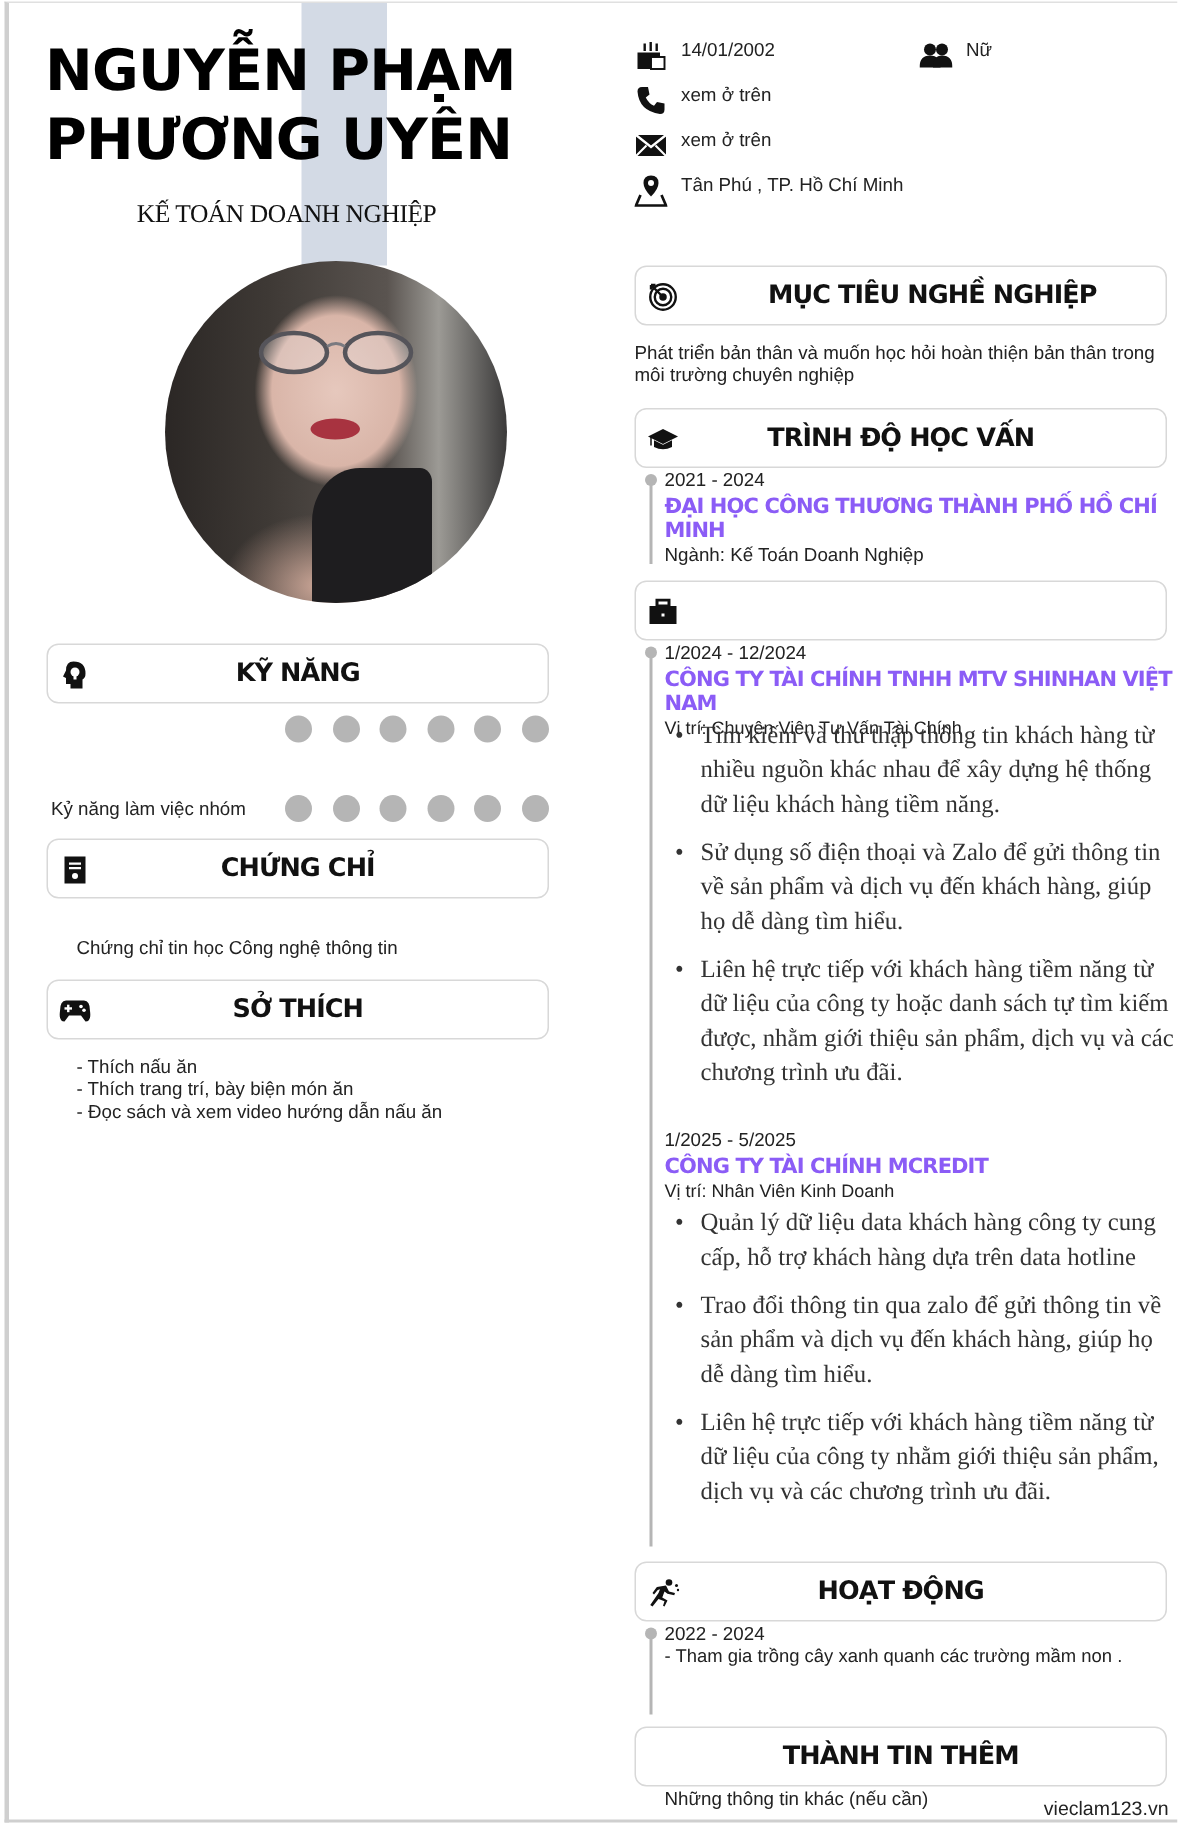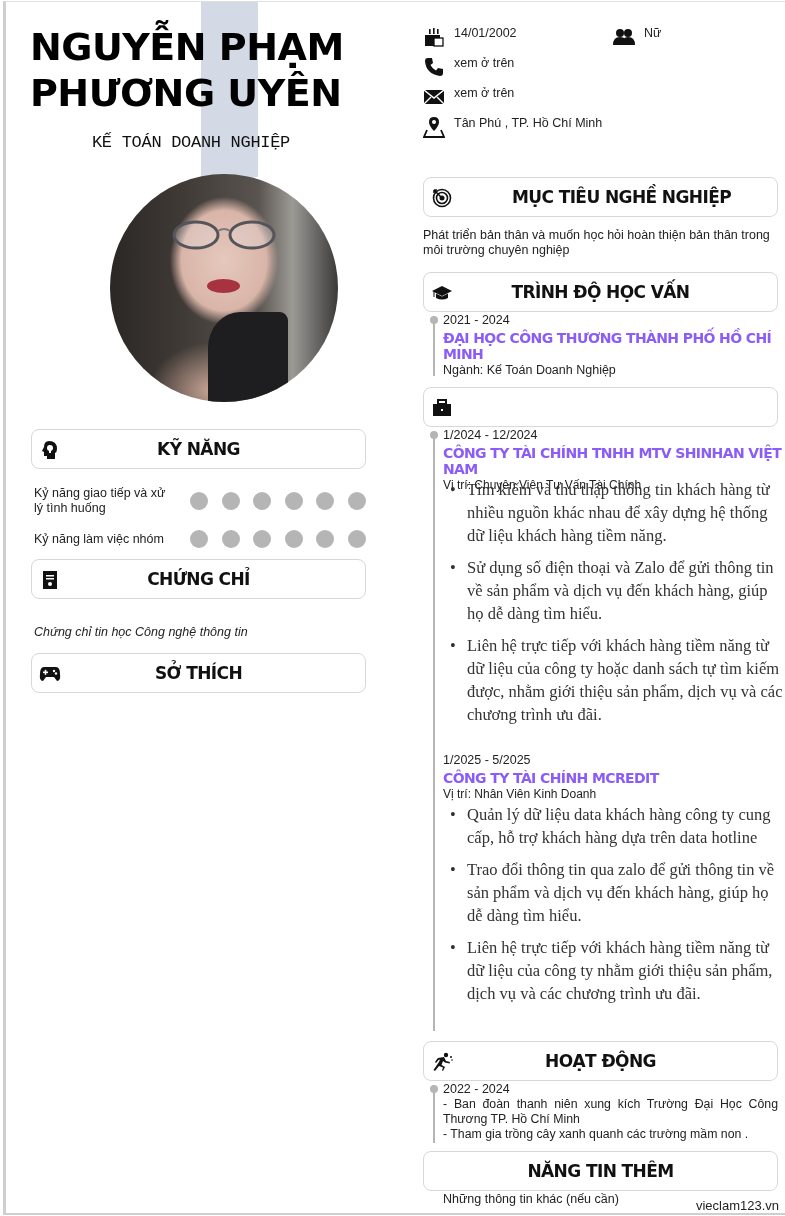--- a/index.html
+++ b/index.html
@@ -4,21 +4,21 @@
 <style>
   * { box-sizing: border-box; margin: 0; padding: 0; }
   html, body { width: 785px; height: 1216px; overflow: hidden; background: #fff; }
   body { font-family: "Liberation Sans", sans-serif; color: #111; position: relative; }
   .page { position: absolute; left: 3px; top: 1px; width: 782px; height: 1214px; background: #fff;
           border-left: 3px solid #cfcfcf; border-bottom: 2px solid #cfcfcf; border-top: 1px solid #e0e0e0; }
   .accent-bar { position: absolute; left: 195px; top: 0; width: 57px; height: 175px; background: #d3dae5; }
   .name { position: absolute; left: 24px; top: 22px; width: 380px; font-family: "DejaVu Sans", sans-serif;
           font-weight: bold; font-size: 38px; line-height: 46px; color: #000; letter-spacing: -0.5px; }
   .job-title { position: absolute; left: 30px; top: 131px; width: 310px; text-align: center;
-               font-family: Liberation Mono, monospace; font-size: 17px; color: #111; letter-spacing: -0.3px; }
+               font-family: Liberation Serif, serif; font-size: 17px; color: #111; letter-spacing: -0.3px; }
   .avatar { position: absolute; left: 104px; top: 172px; width: 228px; height: 228px; border-radius: 50%;
             overflow: hidden;
             background: radial-gradient(ellipse 34% 40% at 50% 38%, #e6c8bd 0%, #d9b5a8 55%, transparent 70%),
                         radial-gradient(ellipse 40% 30% at 45% 95%, #caa596 0%, transparent 70%),
                         linear-gradient(90deg, #2b2725 0%, #3e3935 30%, #5a5450 65%, #9c9a95 80%, #3b3a3a 100%); }
   .avatar .glasses { position: absolute; left: 62px; top: 45px; width: 105px; height: 32px; }
   .avatar .lips { position: absolute; left: 97px; top: 105px; width: 33px; height: 14px; border-radius: 50%; background: #a83340; }
   .avatar .top { position: absolute; right: 50px; bottom: 0; width: 80px; height: 90px; background: #1e1d1f; border-radius: 40% 10% 0 0; }
 
   .sec-head { position: absolute; height: 40px; border: 1px solid #d8d8d8; border-radius: 8px; background: #fff;
@@ -122,21 +122,20 @@
     <span class="ico">
       <svg width="20" height="20" viewBox="0 0 20 20">
           <path d="M9 1 Q17 1 17 9 Q17 12 15 13 L15 19 L7 19 L7 16 L4 16 L4 12 L2 11 L4 7 Q4 1 9 1Z" fill="#111"></path>
           <circle cx="10" cy="8" r="3" fill="#fff"></circle>
           <rect x="9" y="10" width="2" height="3" fill="#fff"></rect>
         </svg>
     </span>
     <span class="title">KỸ NĂNG</span>
   </div>
   <div class="skill-row" style="top:484px;">
-    <span class="lbl">Kỷ năng giao tiếp và xử lý tình huống</span>
     <div class="dots">
       <span class="dot"></span>
         <span class="dot"></span>
         <span class="dot"></span>
         <span class="dot"></span>
         <span class="dot"></span>
         <span class="dot"></span>
     </div>
   </div>
   <div class="skill-row" style="top:528px;">
@@ -155,34 +154,39 @@
     <span class="ico">
       <svg width="18" height="20" viewBox="0 0 18 20">
           <rect x="2" y="1" width="14" height="18" fill="#111"></rect>
           <rect x="5" y="5" width="8" height="1.5" fill="#fff"></rect>
           <rect x="5" y="8" width="8" height="1.5" fill="#fff"></rect>
           <circle cx="9" cy="14" r="2" fill="#fff"></circle>
         </svg>
     </span>
     <span class="title">CHỨNG CHỈ</span>
   </div>
-  <div class="small" style="position:absolute; left:28px; top:623px;font-style:italic;">Chứng chỉ tin học Công nghệ thông tin</div>
+  <div class="small" style="position:absolute; left:45px; top:623px;">Chứng chỉ tin học Công nghệ thông tin</div>
 
   <div class="sec-head" style="left:25px; top:651px; width:335px;">
     <span class="ico">
       <svg width="22" height="16" viewBox="0 0 22 16">
           <path d="M5 1 L17 1 Q21 1 21 8 Q22 15 18 15 L15 11 L7 11 L4 15 Q0 15 1 8 Q1 1 5 1Z" fill="#111"></path>
           <rect x="4" y="5.5" width="5" height="1.6" fill="#fff"></rect>
           <rect x="5.7" y="3.8" width="1.6" height="5" fill="#fff"></rect>
           <circle cx="15" cy="5" r="1.2" fill="#fff"></circle>
           <circle cx="17" cy="7.5" r="1.2" fill="#fff"></circle>
         </svg>
     </span>
     <span class="title">SỞ THÍCH</span>
   </div>
+  <div class="small" style="position:absolute; left:45px; top:702px;">
+    <div>- Thích nấu ăn</div>
+    <div>- Thích trang trí, bày biện món ăn</div>
+    <div>- Đọc sách và xem video hướng dẫn nấu ăn</div>
+  </div>
 
   <div class="sec-head" style="left:417px; top:175px; width:355px;padding-left:42px;">
     <span class="ico">
       <svg width="20" height="20" viewBox="0 0 20 20">
           <circle cx="10" cy="10" r="8.5" fill="none" stroke="#111" stroke-width="1.6"></circle>
           <circle cx="10" cy="10" r="5.5" fill="none" stroke="#111" stroke-width="1.6"></circle>
           <circle cx="10" cy="10" r="2.5" fill="#111"></circle>
           <path d="M10 10 L2 2 M2 2 L2 5 M2 2 L5 2" stroke="#111" stroke-width="1.6"></path>
         </svg>
     </span>
@@ -250,23 +254,22 @@
           <circle cx="20" cy="5" r="1" fill="#111"></circle>
           <circle cx="21" cy="8" r="0.8" fill="#111"></circle>
         </svg>
     </span>
     <span class="title">HOẠT ĐỘNG</span>
   </div>
   <div class="timeline" style="top:1085px; height:56px;"></div>
   <div class="tl-dot" style="top:1083px;"></div>
   <div class="small" style="position:absolute; left:437px; top:1080px; width:335px; text-align:justify;">
     <div>2022 - 2024</div>
-    <div style="font-size:12.3px;">- Ban đoàn thanh niên xung kích Trường Đại Học Công Thương TP. Hồ Chí Minh</div>
     <div style="font-size:12.3px;">- Tham gia trồng cây xanh quanh các trường mầm non .</div>
   </div>
 
   <div class="sec-head" style="left:417px; top:1149px; width:355px;">
-    <span class="title">NĂNG TIN THÊM</span>
+    <span class="title">THÀNH TIN THÊM</span>
   </div>
   <div class="small" style="position:absolute; left:437px; top:1190px;">Những thông tin khác (nếu cần)</div>
 
   <div class="small" style="position:absolute; right:6px; top:1196px; font-size:13px; color:#222;">vieclam123.vn</div>
 </div>
 
 </body></html>

